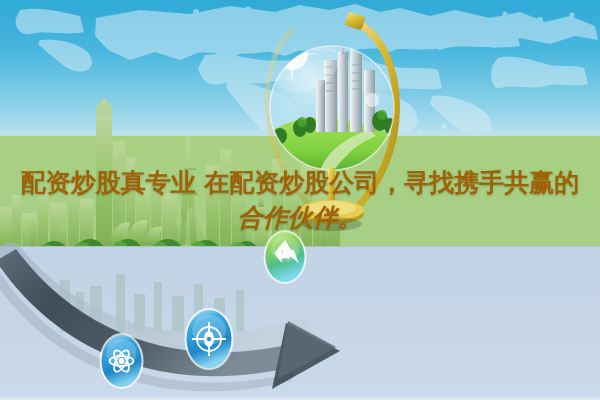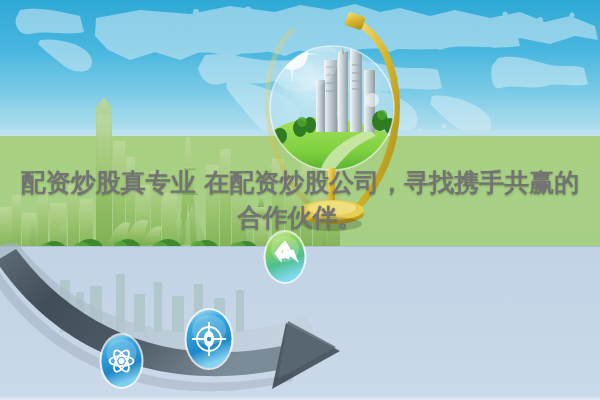--- a/index.html
+++ b/index.html
@@ -87,32 +87,32 @@
   .badge{ position:absolute; }
   .badge svg{ width:100%; height:100%; display:block; }
   #badge-atom   { left:98px;  top:331px; width:47px; height:60px; }
   #badge-target { left:183px; top:306px; width:52px; height:66px; }
   #badge-recycle{ left:262px; top:228px; width:46px; height:58px; }
 
   
   .headline{
     position:absolute; left:0; top:165px; width:600px;
     text-align:center;
-    color:#737373;
+    color:#a16207;
     font-family:"DejaVu Sans","Liberation Sans",sans-serif;
     font-weight:bold;
     font-size:25px;
     line-height:35px;
     letter-spacing:0px;
     text-shadow:0 1px 2px rgba(40,70,30,.35);
     z-index:40;
     white-space:normal;
   }
   .headline .l1{ display:block; }
-  .headline .l2{ display:block; }
+  .headline .l2{ display:block;font-style:italic; }
 </style>
 </head>
 <body>
 
 <div id="banner">
 
   <div class="sky"></div>
 
   <div class="worldmap">
     <svg viewBox="0 0 600 150" preserveAspectRatio="none">

